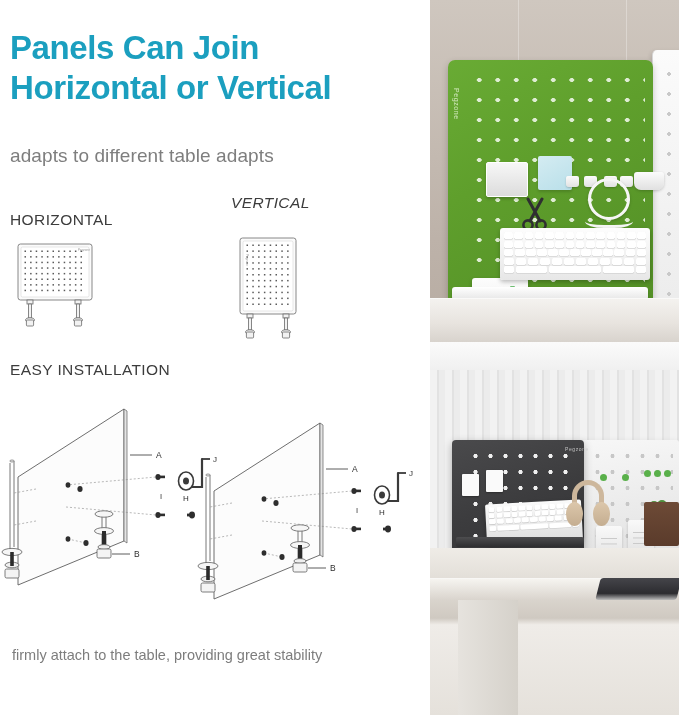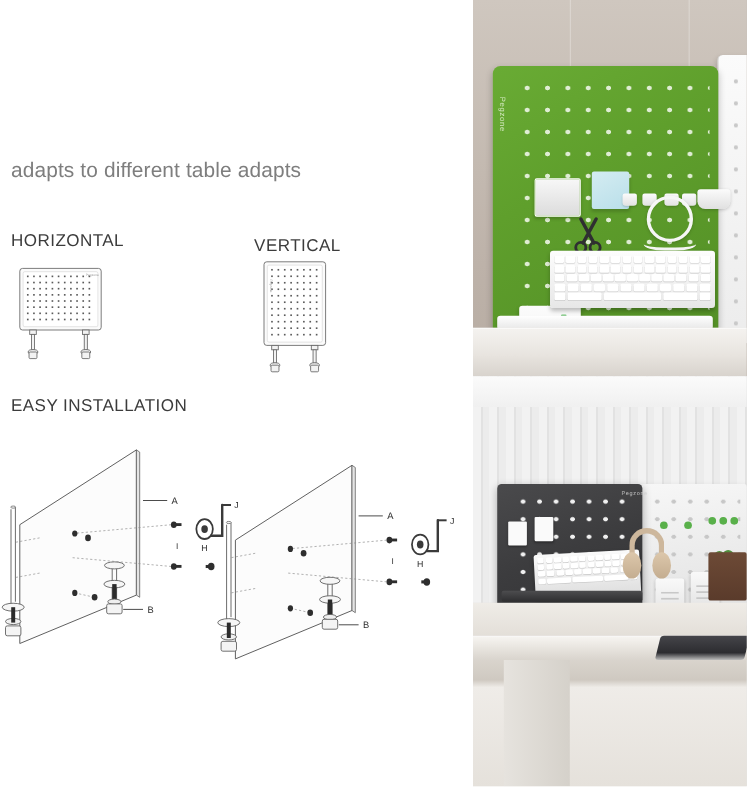--- a/index.html
+++ b/index.html
@@ -37,21 +37,21 @@
   }
 
   .sec-label {
     position: absolute;
     color: #3c3c3c;
     font-size: 15.5px;
     letter-spacing: 0.4px;
     font-weight: normal;
   }
   #lbl-horizontal { left: 10px; top: 211px; }
-  #lbl-vertical   { left: 231px; top: 215px; }
+  #lbl-vertical   { left: 231px; top: 194px; font-style: italic; }
   #lbl-easy       { left: 10px; top: 361px; }
 
   
   .panel-dia { position: absolute; }
   #dia-horizontal { left: 14px; top: 240px; }
   #dia-vertical   { left: 228px; top: 234px; }
 
   
   #install-wrap { position: absolute; left: 0px; top: 385px; width: 430px; height: 235px; }
 
@@ -393,20 +393,24 @@
 
   .greendot { position:absolute; width:7px; height:7px; background:#59b04a; border-radius:50%; }
 </style>
 </head>
 <body>
 
 <div class="page">
 
   <div class="left-col">
 
+    <div class="headline">
+      <span>Panels Can Join</span>
+      <span class="l2">Horizontal or Vertical</span>
+    </div>
 
     <div class="subtitle">adapts to different table adapts</div>
 
     <div class="sec-label" id="lbl-horizontal">HORIZONTAL</div>
     <div class="sec-label" id="lbl-vertical">VERTICAL</div>
     <div class="sec-label" id="lbl-easy">EASY INSTALLATION</div>
 
     <svg class="panel-dia" id="dia-horizontal" width="84" height="100" viewBox="0 0 84 100">
       <g stroke="#6a6a6a" stroke-width="0.8" fill="#fbfbfb">
         <rect x="4" y="4" width="74" height="56" rx="2.5"></rect>
@@ -699,20 +703,21 @@
           <text x="207" y="73" font-size="8" fill="#2e2e2e" font-family="Liberation Sans, sans-serif">J</text>
           <text x="177" y="112" font-size="8" fill="#2e2e2e" font-family="Liberation Sans, sans-serif">H</text>
           <text x="154" y="110" font-size="7.5" fill="#2e2e2e" font-family="Liberation Sans, sans-serif">I</text>
           <line x1="106" y1="165" x2="124" y2="165" stroke="#4a4a4a" stroke-width="0.9"></line>
           <text x="128" y="168" font-size="8.5" fill="#2e2e2e" font-family="Liberation Sans, sans-serif">B</text>
         </g>
       </svg>
     </div>
 
     <div class="caption">
+      <span class="c2">firmly attach to the table, providing great stability</span>
     </div>
   </div>
 
   <div class="right-col">
 
     <div class="photo" id="photo-top">
       <div class="wall-top"></div>
       <div class="wall-panel-seam" style="left:88px;"></div>
       <div class="wall-panel-seam" style="left:196px;"></div>
 

